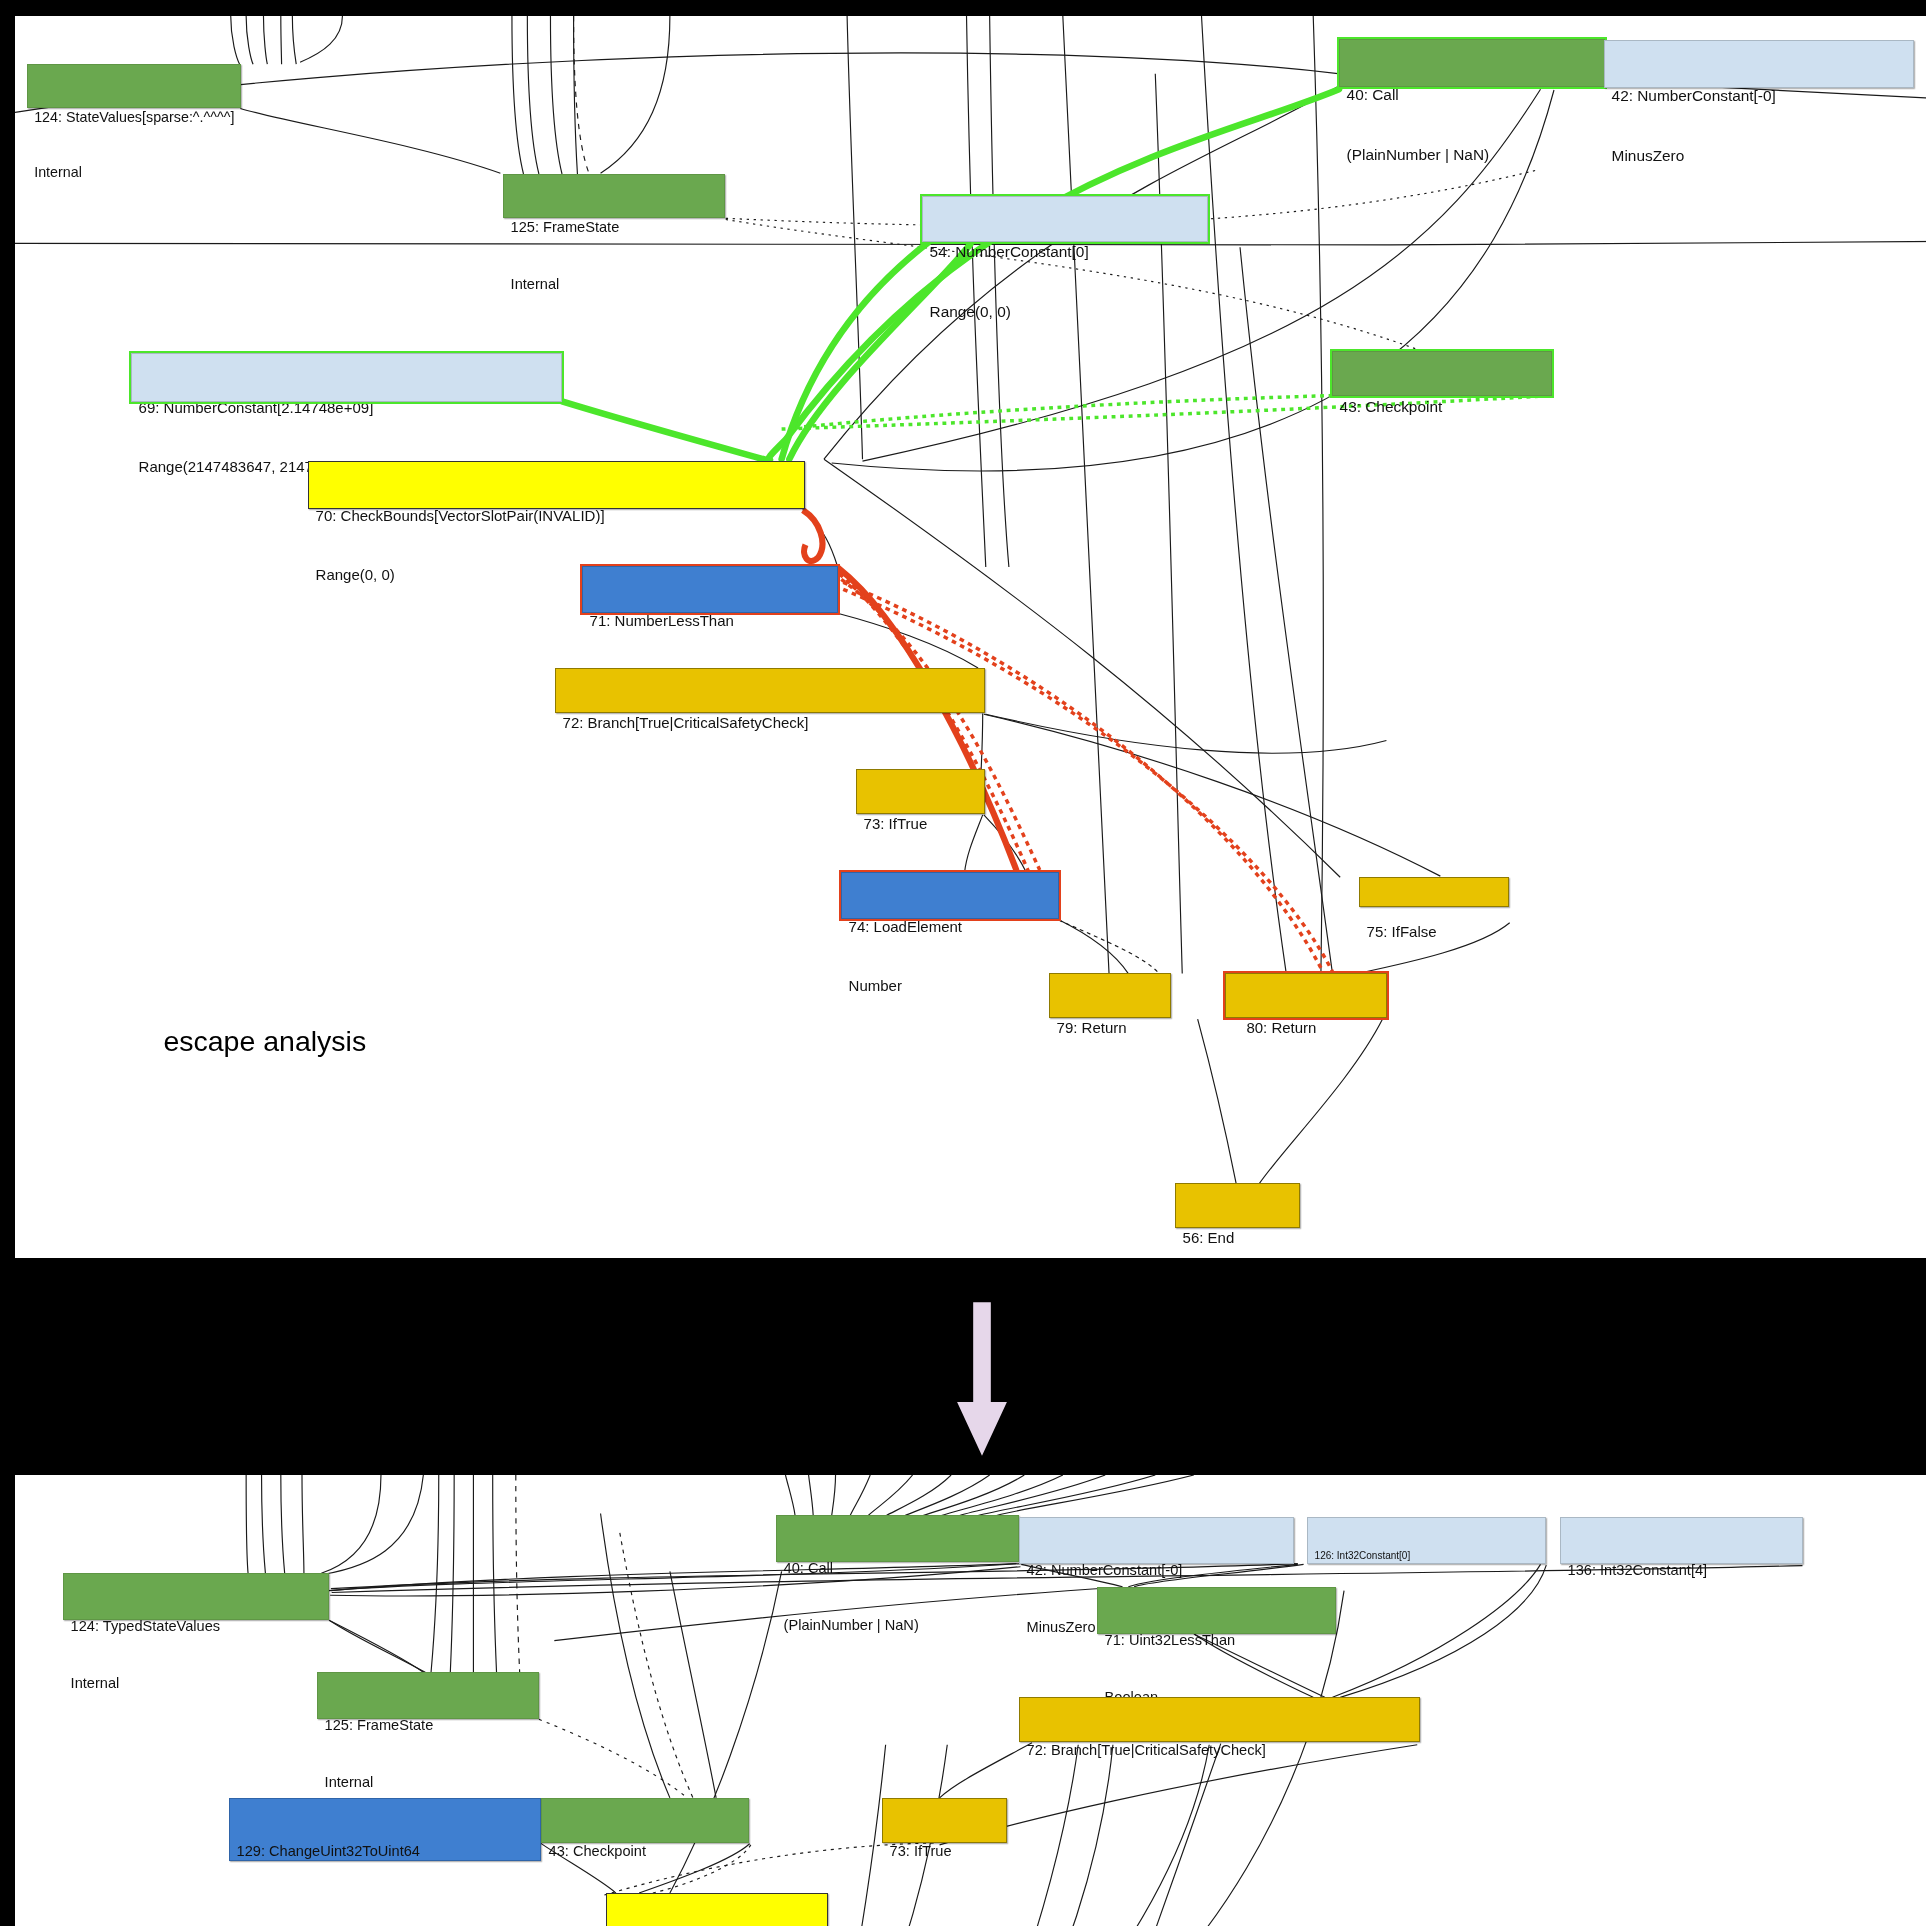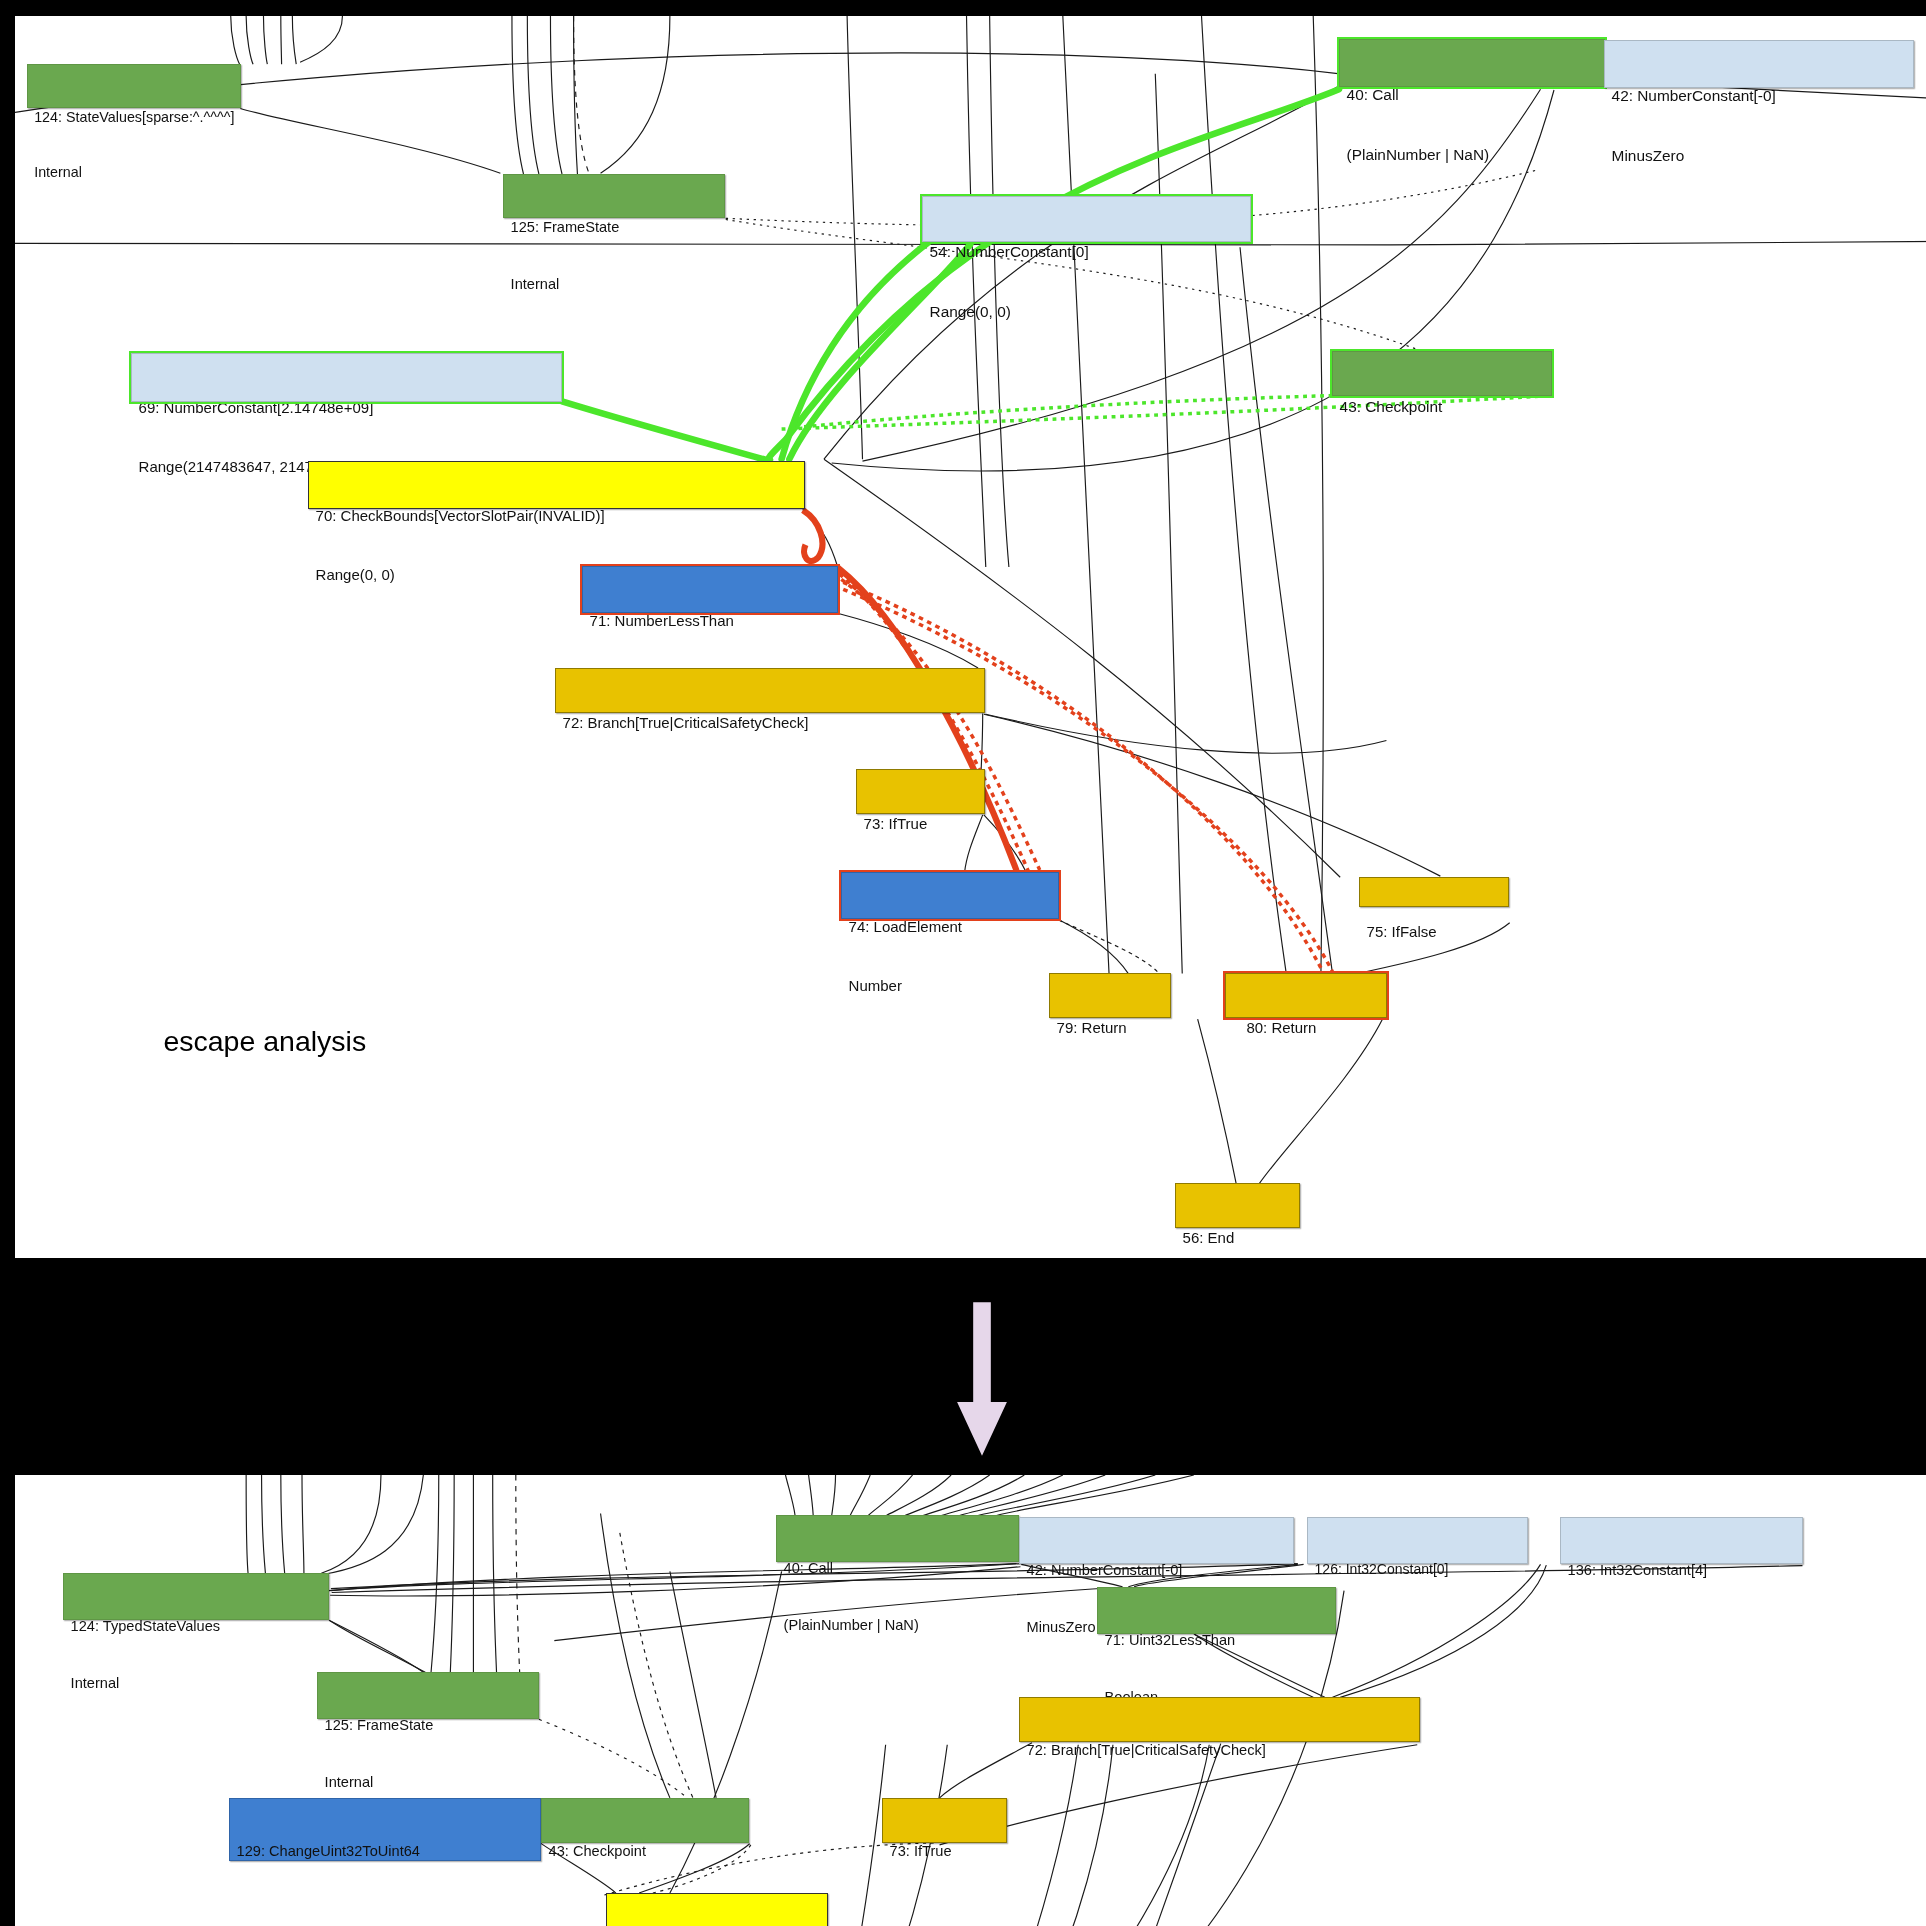--- a/index.html
+++ b/index.html
@@ -129,21 +129,21 @@
   <div class="node n-blue" style="left:1589px;top:24px;width:310px;height:48px;font-size:15.4px;">
     <span class="ln">42: NumberConstant[-0]</span>
     <span class="ln">MinusZero</span>
   </div>
 
   <div class="node n-green" style="left:11.6px;top:48px;width:214px;height:44px;font-size:14.3px;">
     <span class="ln">124: StateValues[sparse:^.^^^^]</span>
     <span class="ln">Internal</span>
   </div>
 
-  <div class="node n-blue hl-green" style="left:907px;top:180px;width:329px;height:46px;font-size:15.4px;">
+  <div class="node n-blue hl-green" style="left:907px;top:180px;width:286px;height:46px;font-size:15.4px;">
     <span class="ln">54: NumberConstant[0]</span>
     <span class="ln">Range(0, 0)</span>
   </div>
 
   <div class="node n-green" style="left:488px;top:158px;width:222px;height:44px;font-size:14.6px;">
     <span class="ln">125: FrameState</span>
     <span class="ln">Internal</span>
   </div>
 
   <div class="node n-blue hl-green" style="left:116px;top:337px;width:431px;height:49px;font-size:15px;">
@@ -296,21 +296,21 @@
   <div class="node n-green" style="left:761px;top:40px;width:243px;height:47px;font-size:14.6px;">
     <span class="ln">40: Call</span>
     <span class="ln">(PlainNumber | NaN)</span>
   </div>
 
   <div class="node n-blue" style="left:1004px;top:42px;width:275px;height:47px;font-size:14.6px;">
     <span class="ln">42: NumberConstant[-0]</span>
     <span class="ln">MinusZero</span>
   </div>
 
-  <div class="node n-blue" style="left:1292px;top:42px;width:221px;height:47px;font-size:14px;">
+  <div class="node n-blue" style="left:1292px;top:42px;width:239px;height:47px;font-size:10px;">
     <span class="ln">126: Int32Constant[0]</span>
   </div>
 
   <div class="node n-blue" style="left:1545px;top:42px;width:243px;height:47px;font-size:14.6px;">
     <span class="ln">136: Int32Constant[4]</span>
   </div>
 
   <div class="node n-green" style="left:48px;top:98px;width:266px;height:47px;font-size:14.6px;">
     <span class="ln">124: TypedStateValues</span>
     <span class="ln">Internal</span>

